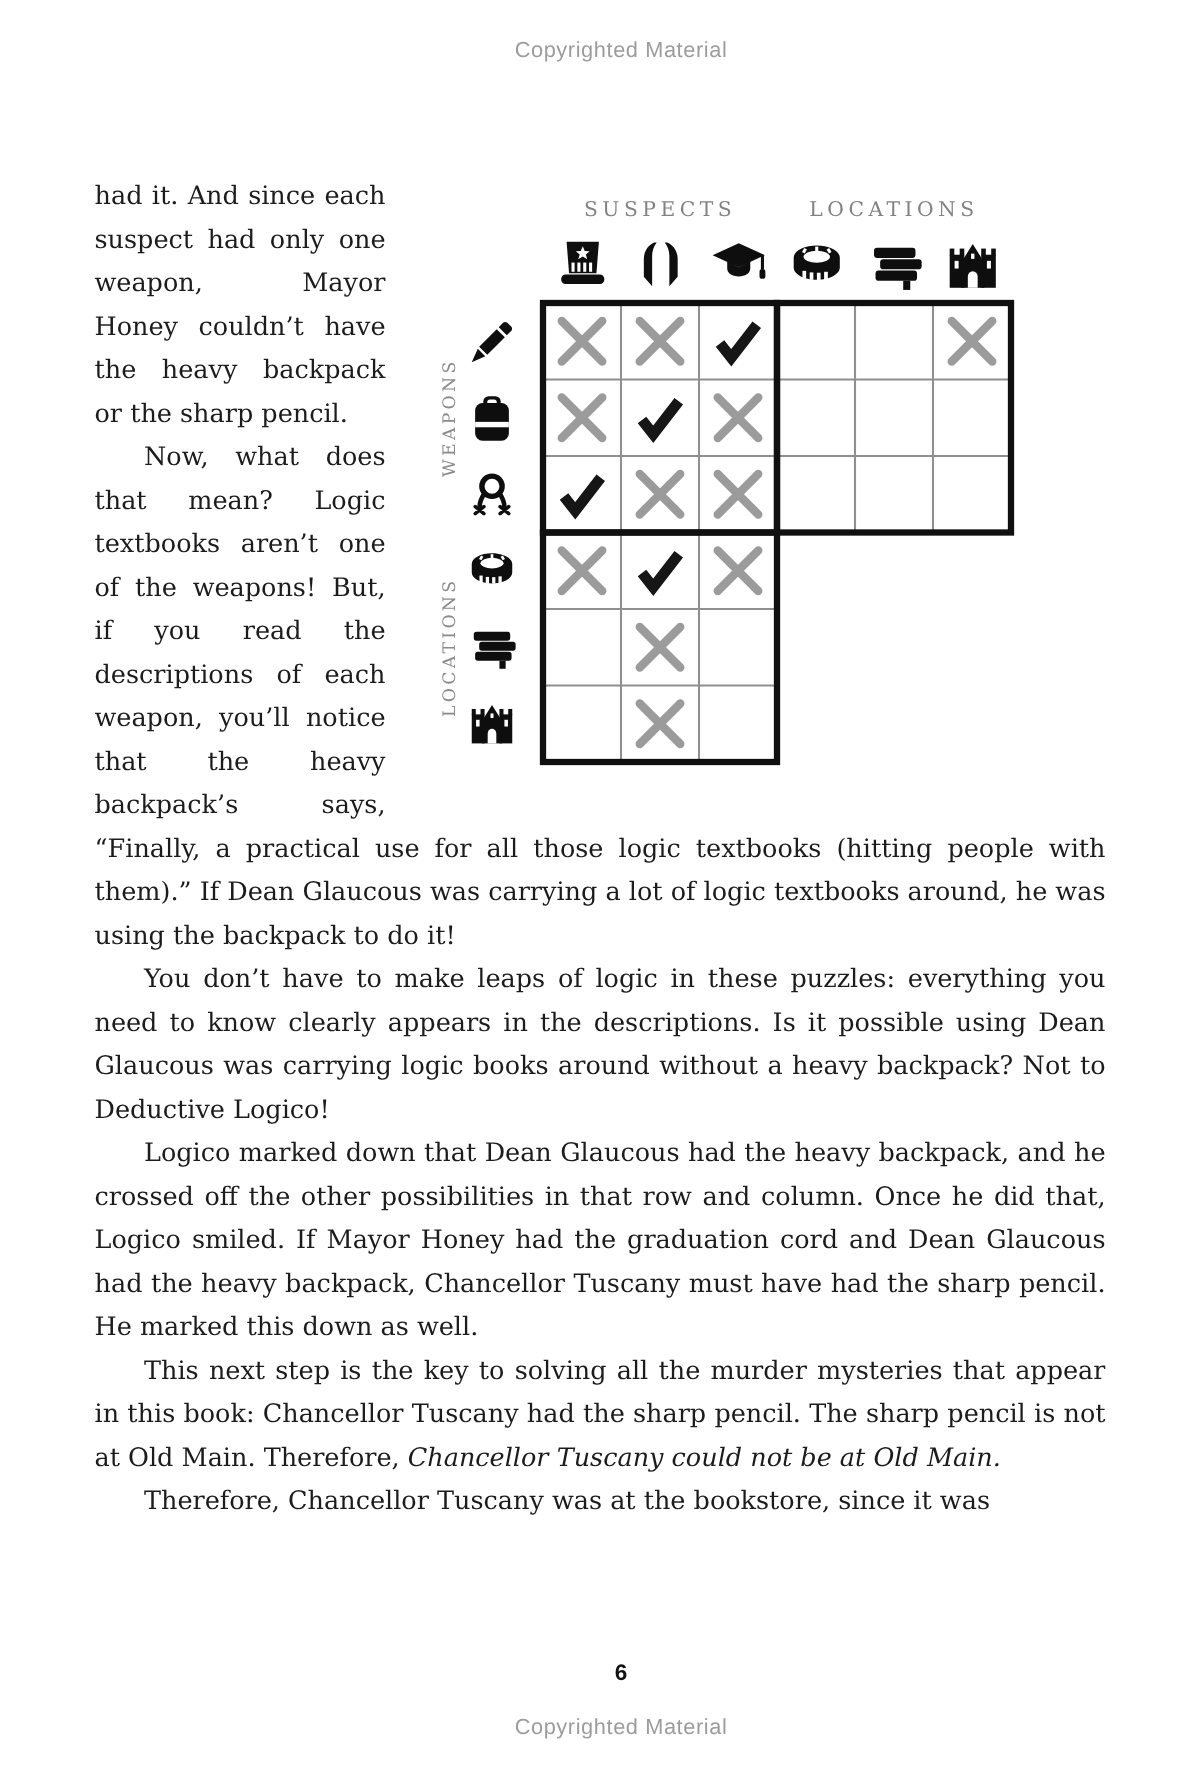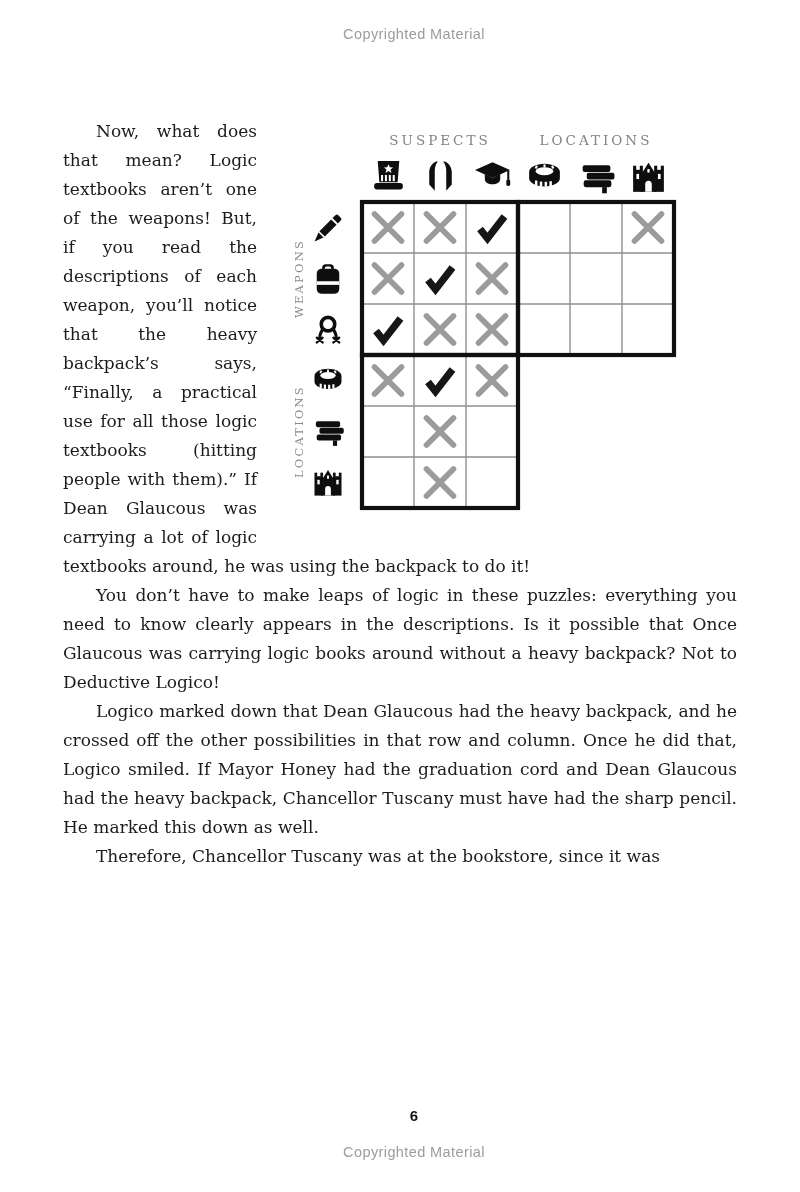--- a/index.html
+++ b/index.html
@@ -272,22 +272,24 @@
             <line x1="68.5" y1="220" x2="95.5" y2="247" stroke="#9b9b9b" stroke-width="5.6" stroke-linecap="round"></line>
             <line x1="95.5" y1="220" x2="68.5" y2="247" stroke="#9b9b9b" stroke-width="5.6" stroke-linecap="round"></line>
           </g>
           <g>
             <line x1="68.5" y1="271" x2="95.5" y2="298" stroke="#9b9b9b" stroke-width="5.6" stroke-linecap="round"></line>
             <line x1="95.5" y1="271" x2="68.5" y2="298" stroke="#9b9b9b" stroke-width="5.6" stroke-linecap="round"></line>
           </g>
         </svg>
     </div>
 
+    <p class="noindent"><span>had it. And since each suspect had only one weapon, Mayor Honey couldn’t have the heavy backpack or the sharp pencil.</span></p>
     <p><span>Now, what does that mean? Logic textbooks aren’t one of the weapons! But, if you read the descriptions of each weapon, you’ll notice that the heavy backpack’s says, “Finally, a practical use for all those logic textbooks (hitting people with them).” If Dean Glaucous was carrying a lot of logic textbooks around, he was using the backpack to do it!</span></p>
-    <p><span>You don’t have to make leaps of logic in these puzzles: everything you need to know clearly appears in the descriptions. Is it possible that Once Glaucous was carrying logic books around without a heavy backpack? Not to Deductive Logico!</span></p>
+    <p><span>You don’t have to make leaps of logic in these puzzles: everything you need to know clearly appears in the descriptions. Is it possible using Dean Glaucous was carrying logic books around without a heavy backpack? Not to Deductive Logico!</span></p>
     <p><span>Logico marked down that Dean Glaucous had the heavy backpack, and he crossed off the other possibilities in that row and column. Once he did that, Logico smiled. If Mayor Honey had the graduation cord and Dean Glaucous had the heavy backpack, Chancellor Tuscany must have had the sharp pencil. He marked this down as well.</span></p>
+    <p><span>This next step is the key to solving all the murder mysteries that appear in this book: Chancellor Tuscany had the sharp pencil. The sharp pencil is not at Old Main. Therefore, </span><span class="seg-italic">Chancellor Tuscany could not be at Old Main.</span></p>
     <p><span>Therefore, Chancellor Tuscany was at the bookstore, since it was</span></p>
   </div>
 
   <div class="pagenum">6</div>
   <div class="watermark wm-bottom">Copyrighted Material</div>
 
 </div>
 
 </body></html>

